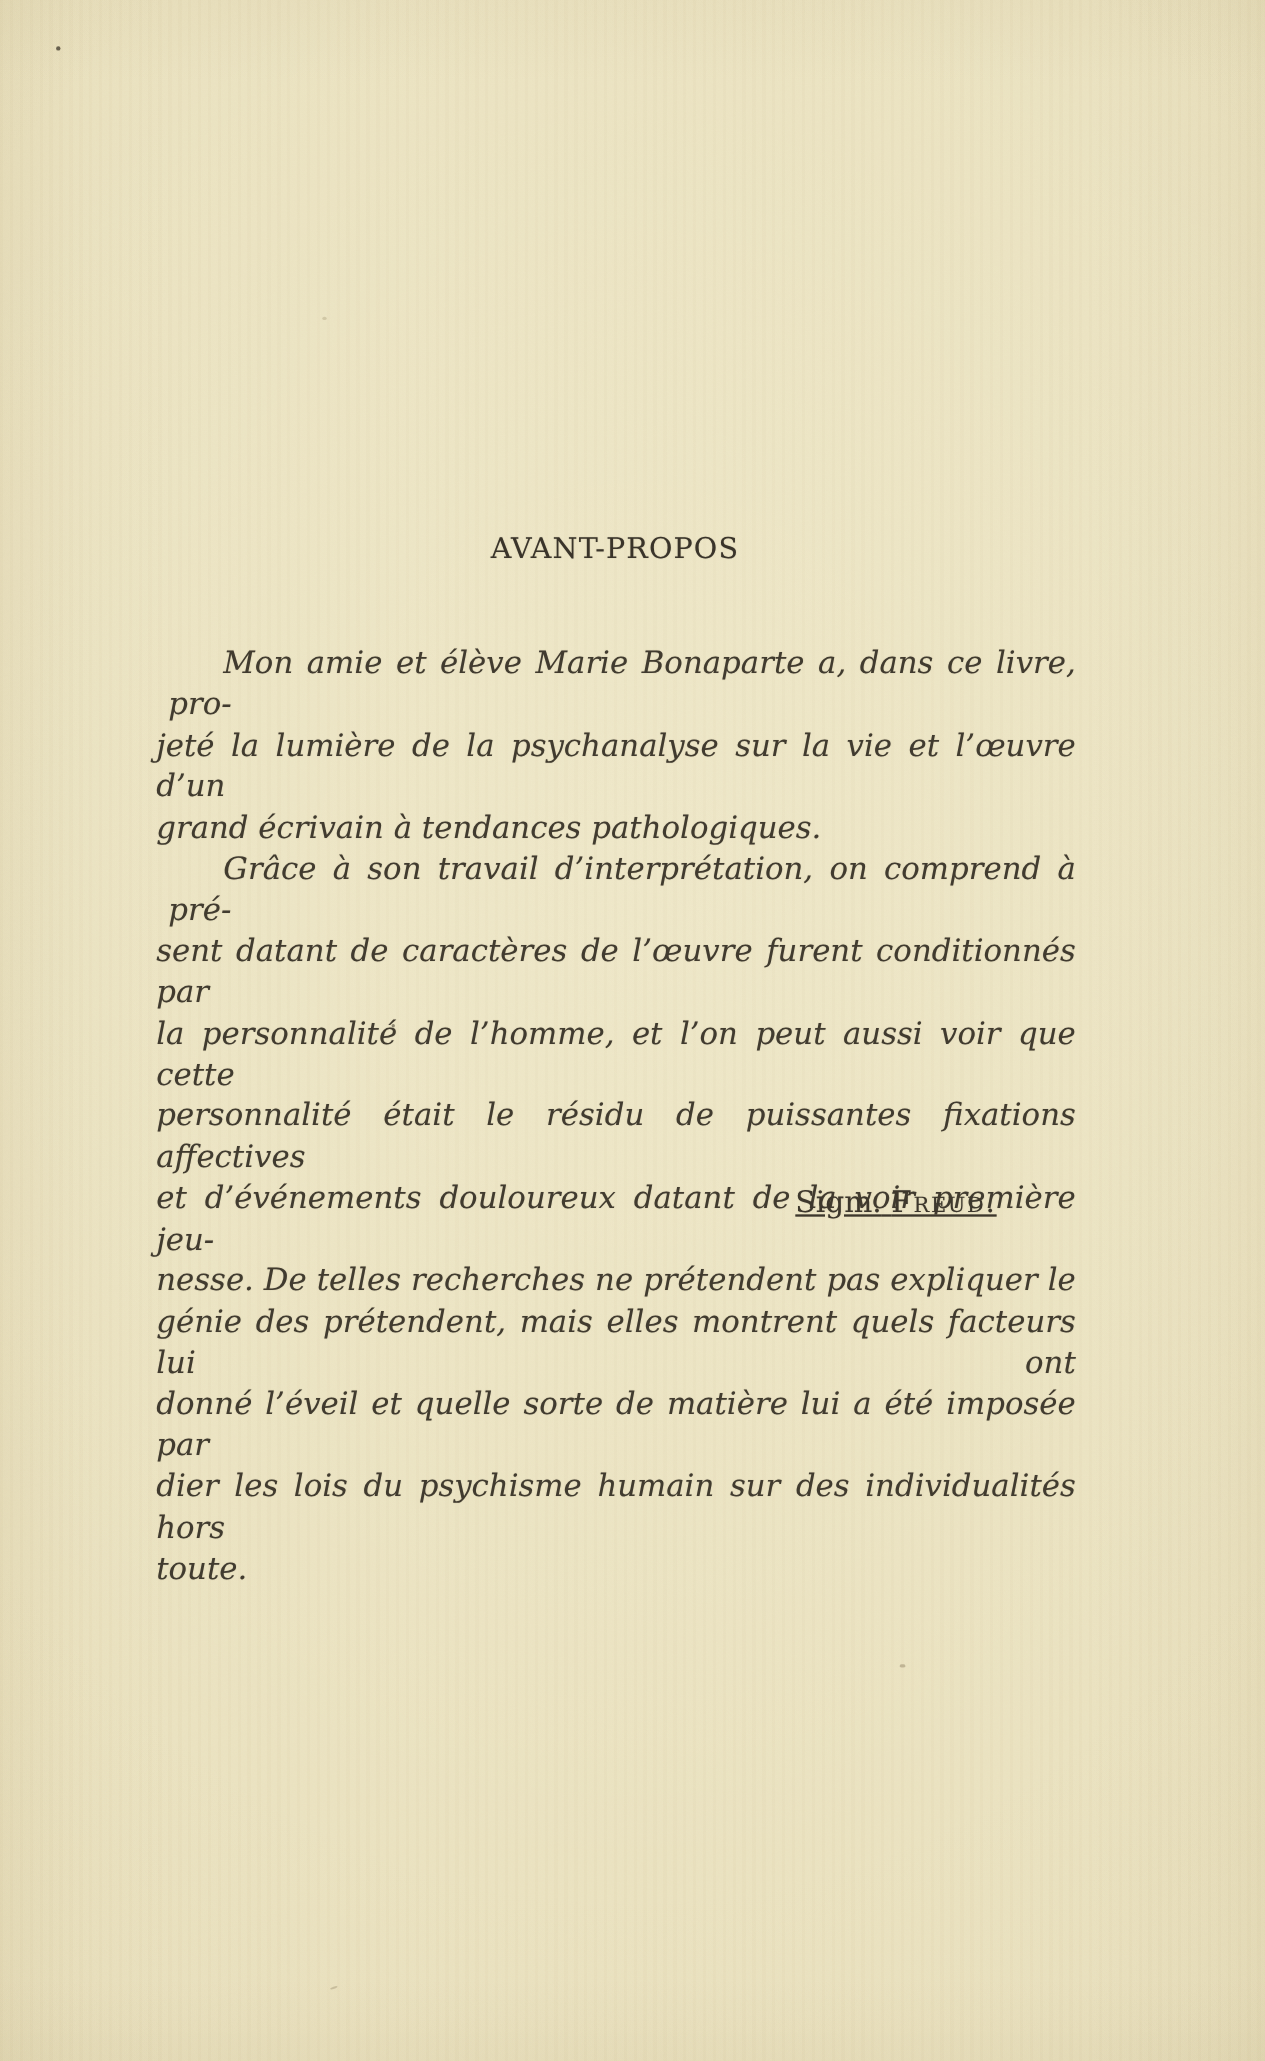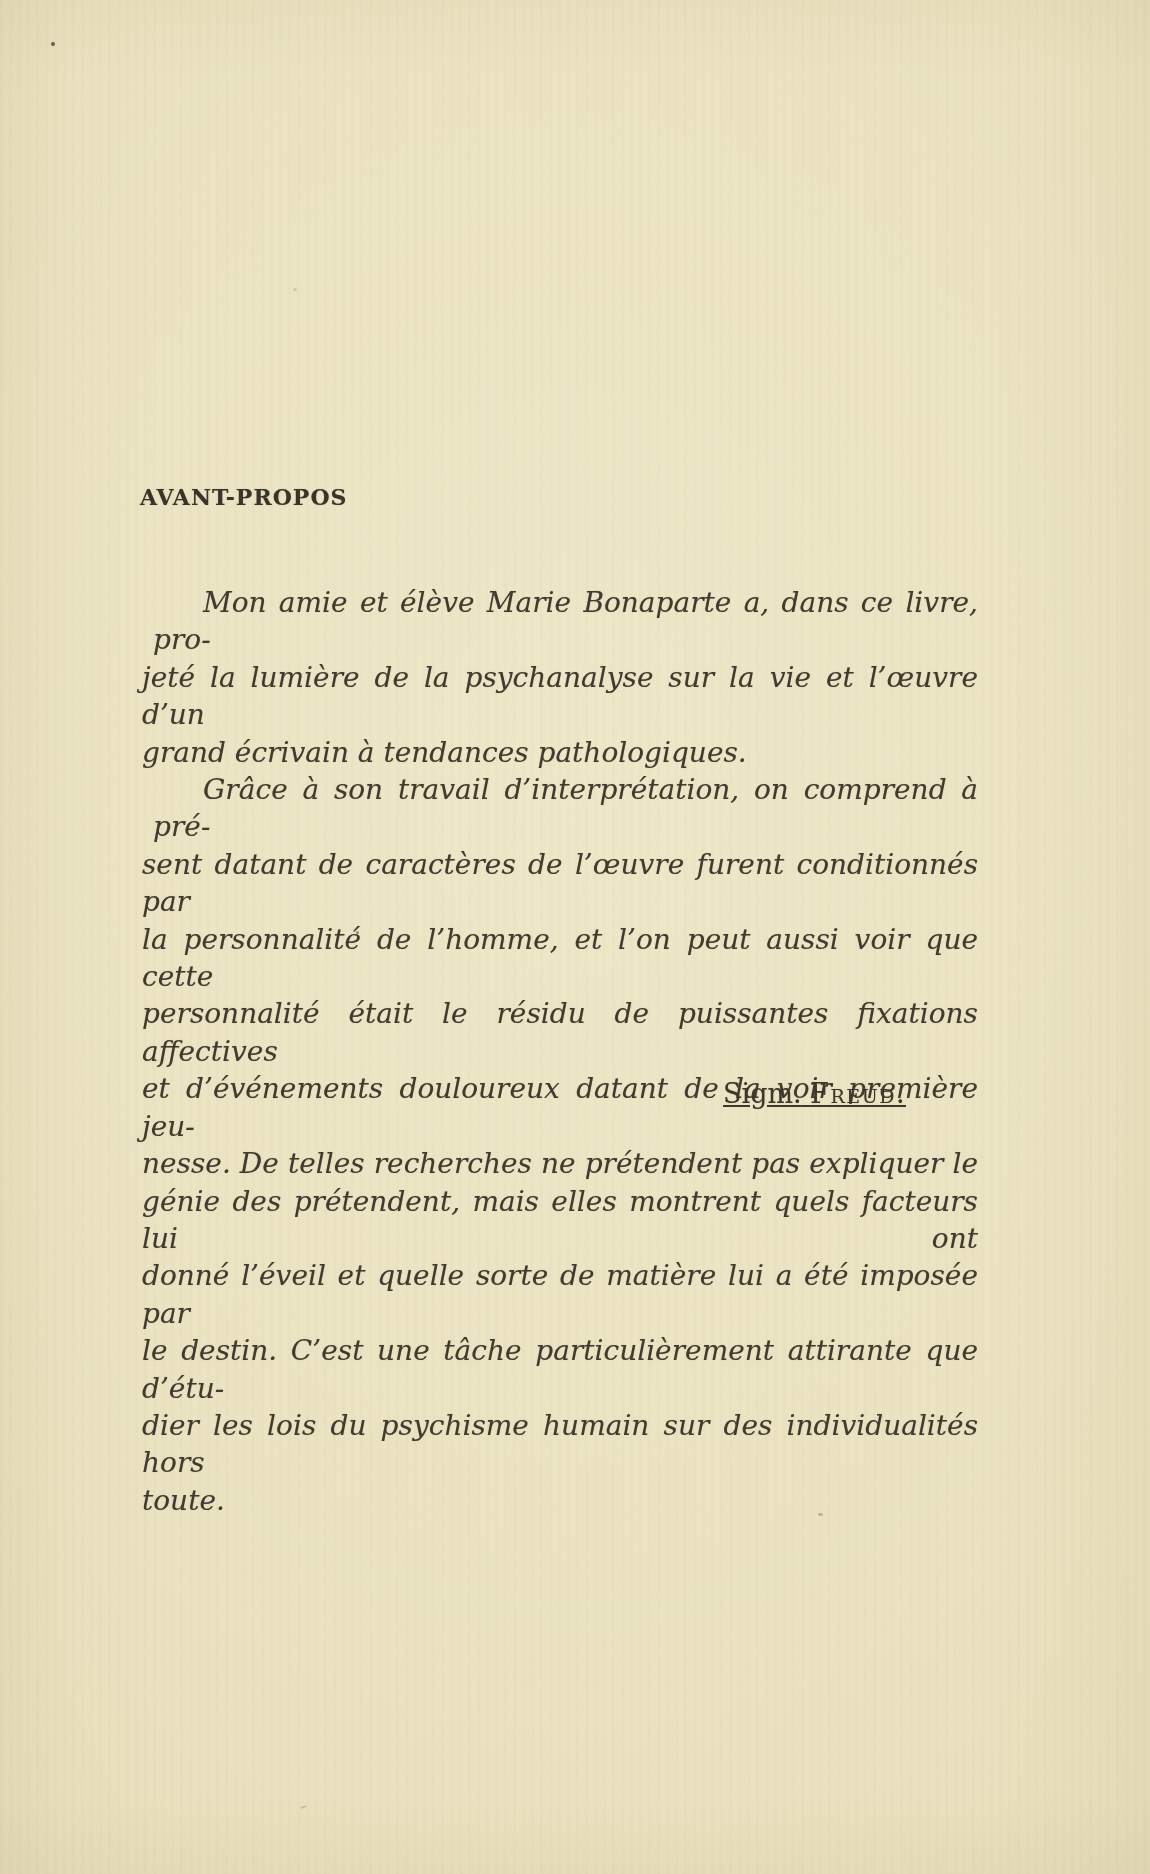--- a/index.html
+++ b/index.html
@@ -27,23 +27,24 @@
     width: 100%;
     height: 100%;
     opacity: 0.45;
     pointer-events: none;
   }
   .title {
     position: absolute;
     left: 140px;
     top: 484px;
     width: 838px;
+    text-align: center;
     font-family: "DejaVu Serif", "Liberation Serif", serif;
-    font-weight: 700;
-    font-size: 22px;
+    font-weight: 400;
+    font-size: 26px;
     letter-spacing: 1px;
     color: #3a342a;
     text-shadow: 0 0 1px rgba(58,52,42,0.35);
   }
   .body-block {
     position: absolute;
     left: 142px;
     top: 584px;
     width: 836px;
     font-family: "DejaVu Serif", "Liberation Serif", serif;
@@ -116,21 +117,20 @@
     <div class="line">jeté la lumière de la psychanalyse sur la vie et l’œuvre d’un</div>
     <div class="line para-end">grand écrivain à tendances pathologiques.</div>
     <div class="line indent">Grâce à son travail d’interprétation, on comprend à pré-</div>
     <div class="line">sent datant de caractères de l’œuvre furent conditionnés par</div>
     <div class="line">la personnalité de l’homme, et l’on peut aussi voir que cette</div>
     <div class="line">personnalité était le résidu de puissantes fixations affectives</div>
     <div class="line">et d’événements douloureux datant de la voir première jeu-</div>
     <div class="line">nesse. De telles recherches ne prétendent pas expliquer le</div>
     <div class="line">génie des prétendent, mais elles montrent quels facteurs lui ont</div>
     <div class="line">donné l’éveil et quelle sorte de matière lui a été imposée par</div>
-    <div class="line">le destin. C’est une tâche particulièrement attirante que d’étu-</div>
     <div class="line">dier les lois du psychisme humain sur des individualités hors</div>
     <div class="line para-end">toute.</div>
   </div>
 
   <div class="signature">
     <span class="sig-inner">
       <span>Sigm.</span>
       <span class="sc">Freud.</span>
     </span>
   </div>

